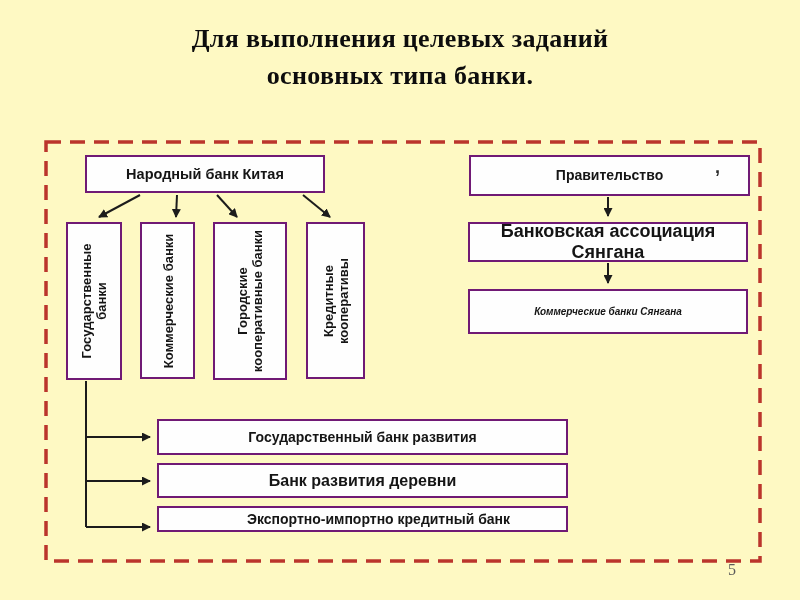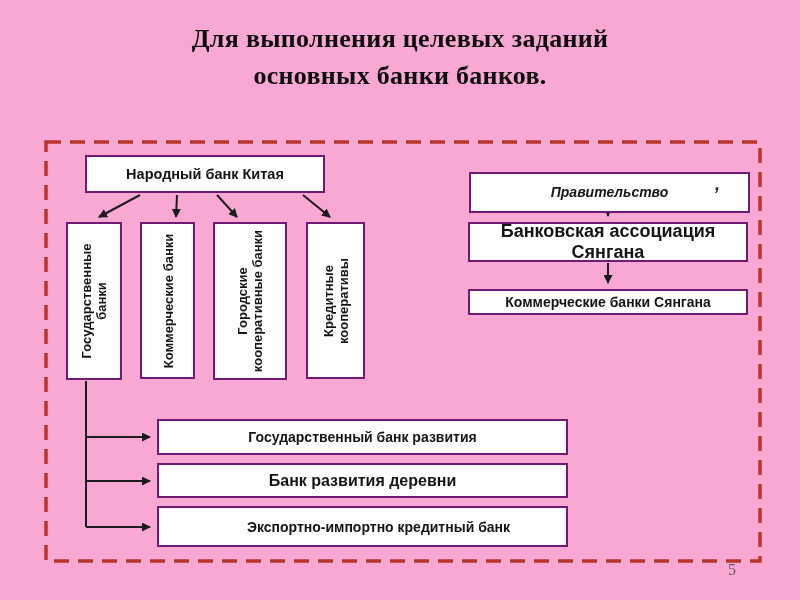--- a/index.html
+++ b/index.html
@@ -1,21 +1,21 @@
 <!DOCTYPE html>
 <html><head>
 <meta charset="utf-8">
 <style>
   * { margin: 0; padding: 0; box-sizing: border-box; }
   html, body { background: #ffffff; }
   .slide {
     position: relative;
     width: 800px;
     height: 600px;
-    background: #f9a8d4;
+    background: #fef9c3;
     overflow: hidden;
     font-family: "Liberation Sans", sans-serif;
   }
   .title {
     position: absolute;
     top: 20px;
     left: 40px;
     width: 720px;
     text-align: center;
     font-family: "Liberation Serif", serif;
@@ -51,26 +51,26 @@
     width: 148px;
     transform: translate(-50%, -50%) rotate(-90deg);
     text-align: center;
     font-size: 13px;
     line-height: 15px;
   }
   .vnode-1 { left: 66px;  top: 222px; width: 56px; height: 158px; }
   .vnode-2 { left: 140px; top: 222px; width: 55px; height: 157px; }
   .vnode-3 { left: 213px; top: 222px; width: 74px; height: 158px; }
   .vnode-4 { left: 306px; top: 222px; width: 59px; height: 157px; }
-  .hk-1 { left: 469px; top: 172px; width: 281px; height: 41px; font-size: 14px; line-height: 17px; flex-direction: column; font-style: italic; }
+  .hk-1 { left: 469px; top: 155px; width: 281px; height: 41px; font-size: 14px; line-height: 17px; flex-direction: column; }
   .hk-2 { left: 468px; top: 222px; width: 280px; height: 40px; font-size: 18px; }
-  .hk-3 { left: 468px; top: 289px; width: 280px; height: 26px; font-size: 14px; }
+  .hk-3 { left: 468px; top: 289px; width: 280px; height: 45px; font-size: 10px; font-style: italic; }
   .pb-1 { left: 157px; top: 419px; width: 411px; height: 36px; font-size: 14px; }
   .pb-2 { left: 157px; top: 463px; width: 411px; height: 35px; font-size: 16px; }
-  .pb-3 { left: 157px; top: 506px; width: 411px; height: 41px; font-size: 14px; padding-left: 32px; }
+  .pb-3 { left: 157px; top: 506px; width: 411px; height: 26px; font-size: 14px; padding-left: 32px; }
   .stray-mark {
     position: absolute;
     right: 28px; top: 2px;
     font-size: 18px;
     font-weight: bold;
     color: #2a2a2a;
   }
   .page-number {
     position: absolute;
     left: 720px; top: 561px;
@@ -81,21 +81,21 @@
     color: #5a5a5a;
   }
 </style>
 </head>
 <body>
 
 <div class="slide">
 
   <div class="title">
     <div>Для выполнения целевых заданий</div>
-    <div>основных банки банков.</div>
+    <div>основных типа банки.</div>
   </div>
 
   <svg class="connectors" viewBox="0 0 800 600">
     <defs>
       <marker id="arw" markerWidth="10" markerHeight="9" refX="8" refY="4.5" orient="auto" markerUnits="userSpaceOnUse">
         <path d="M0,0 L9,4.5 L0,9 z" fill="#1c1c1c"></path>
       </marker>
     </defs>
     <rect x="46" y="142" width="714" height="419" fill="none" stroke="#bb352c" stroke-width="3.5" stroke-dasharray="15 9"></rect>
     <line x1="140" y1="195" x2="99" y2="217" stroke="#1c1c1c" stroke-width="2" marker-end="url(#arw)"></line>

